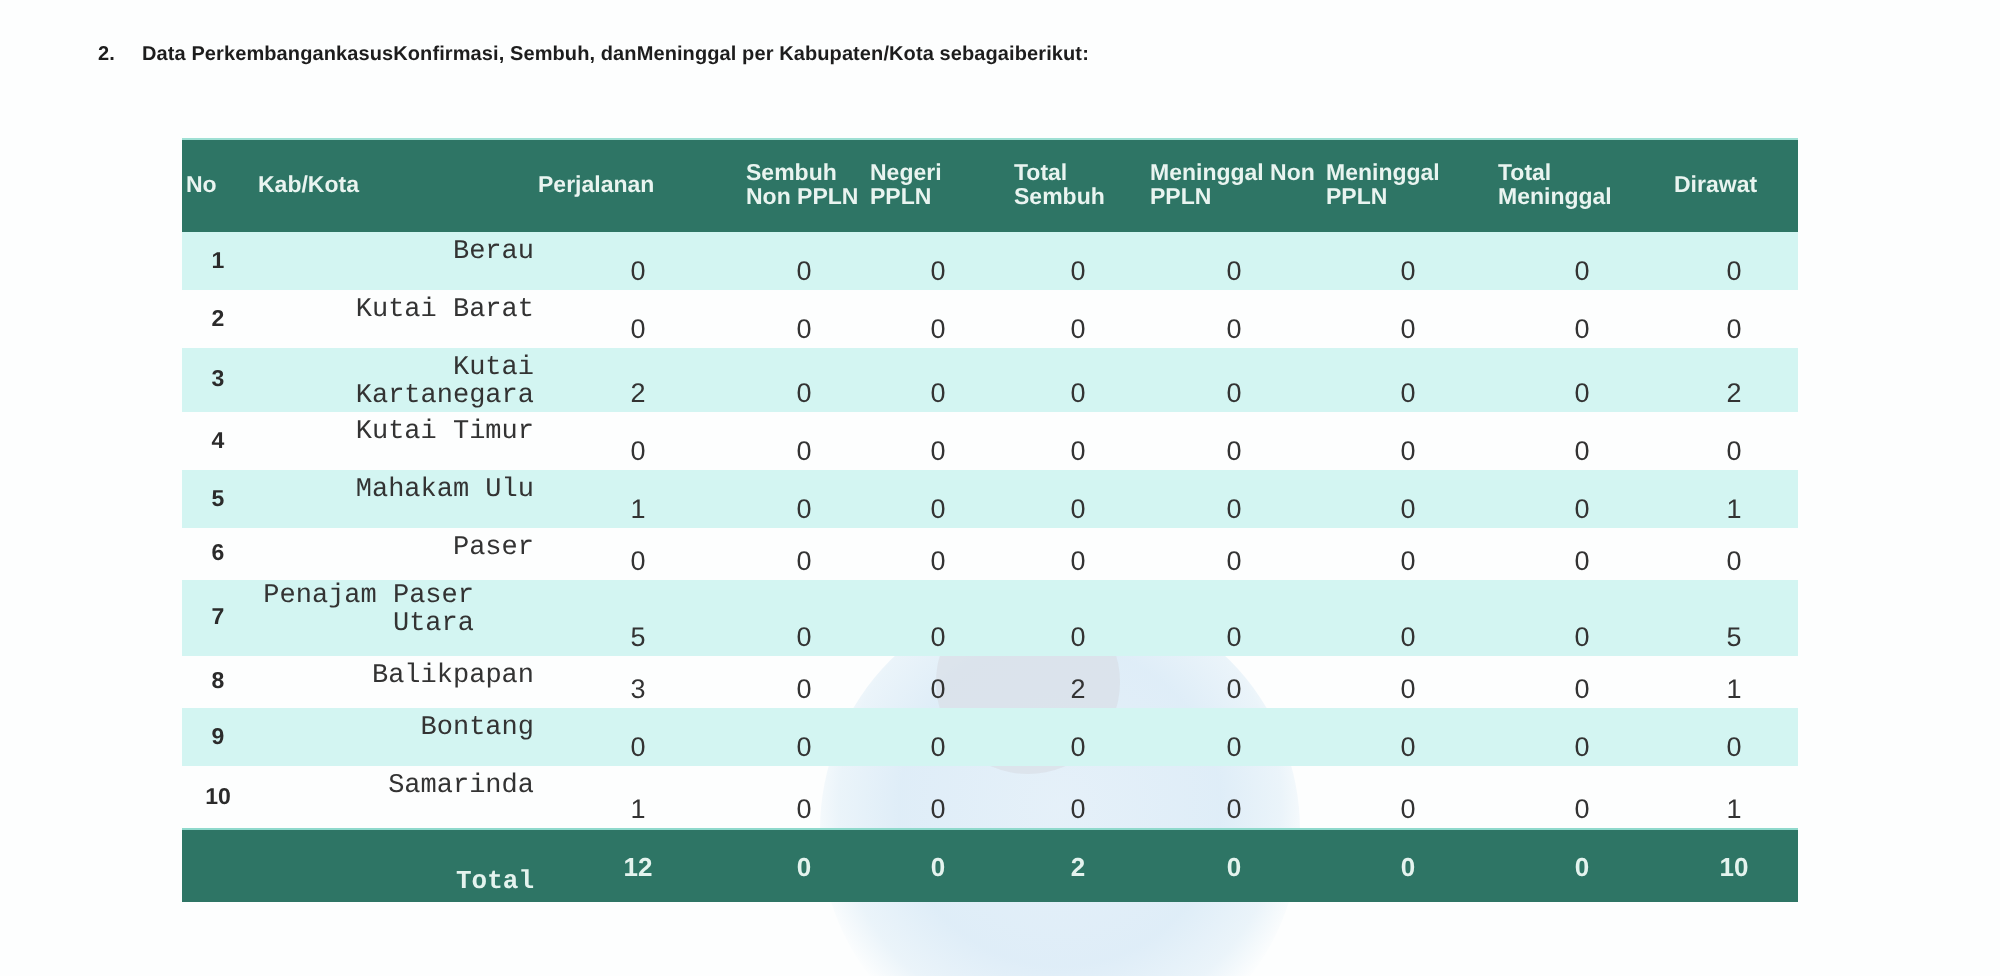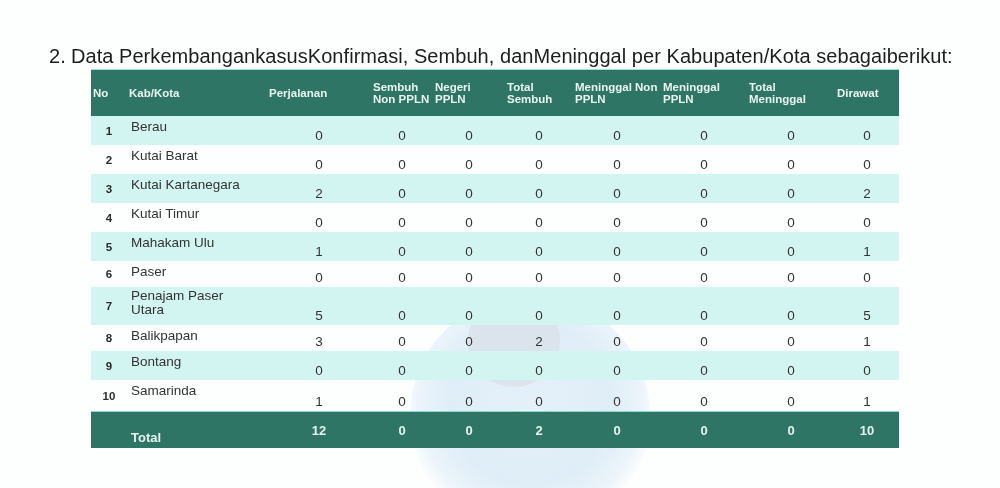--- a/index.html
+++ b/index.html
@@ -35,27 +35,26 @@
       top: 0px;
       width: 92px;
       height: 92px;
       border-radius: 50%;
       background: rgba(215,218,225,0.55);
     }
     .heading {
       position: absolute;
       left: 49px;
       top: 22px;
-      font-size: 20px;
-      font-weight: normal;
+      font-size: 10px;
+      font-weight: bold;
       color: #1d1d1d;
       white-space: nowrap;
       z-index: 2;
       letter-spacing: 0.05px;
-      margin-top: 23px;
     }
     .heading .num {
       display: inline-block;
       width: 22px;
     }
     table.data {
       position: absolute;
       left: 91px;
       top: 69px;
       width: 808px;
@@ -89,27 +88,28 @@
       background: transparent;
     }
     table.data td.no {
       font-weight: bold;
       font-size: 11.5px;
       vertical-align: middle;
       text-align: center;
       color: #2b2b2b;
     }
     table.data td.name {
-      text-align: left;
+      text-align: right;
       padding-left: 4px;
       vertical-align: top;
       padding-top: 4px;
       font-size: 13.5px;
       line-height: 14px;
       color: #333;
+      font-family: Liberation Mono, monospace;
     }
     table.data td.val {
       padding-bottom: 2px;
       font-size: 13.5px;
     }
     table.data tr.r-h25 td { height: 25px; }
     table.data tr.r-h22 td { height: 22px; }
     table.data tr.r-h36 td { height: 36px; }
     table.data tr.r-h27 td { height: 27px; }
     table.data tr.total td {

